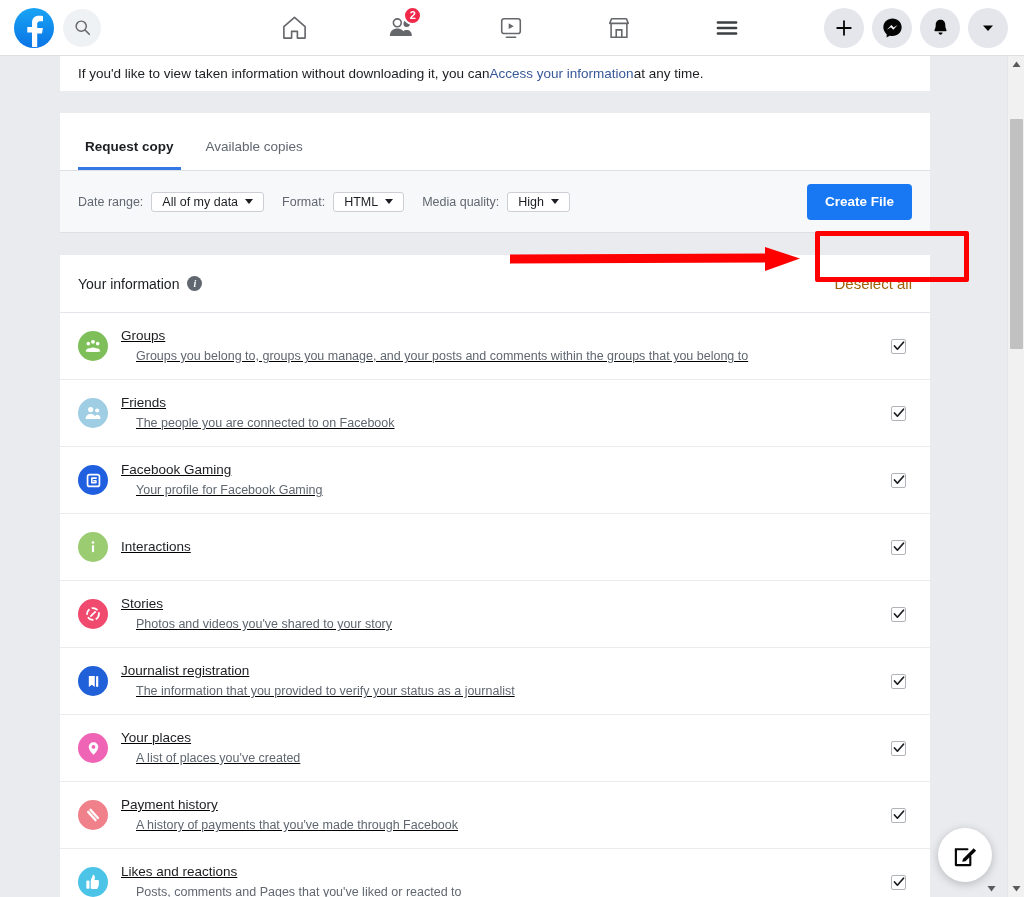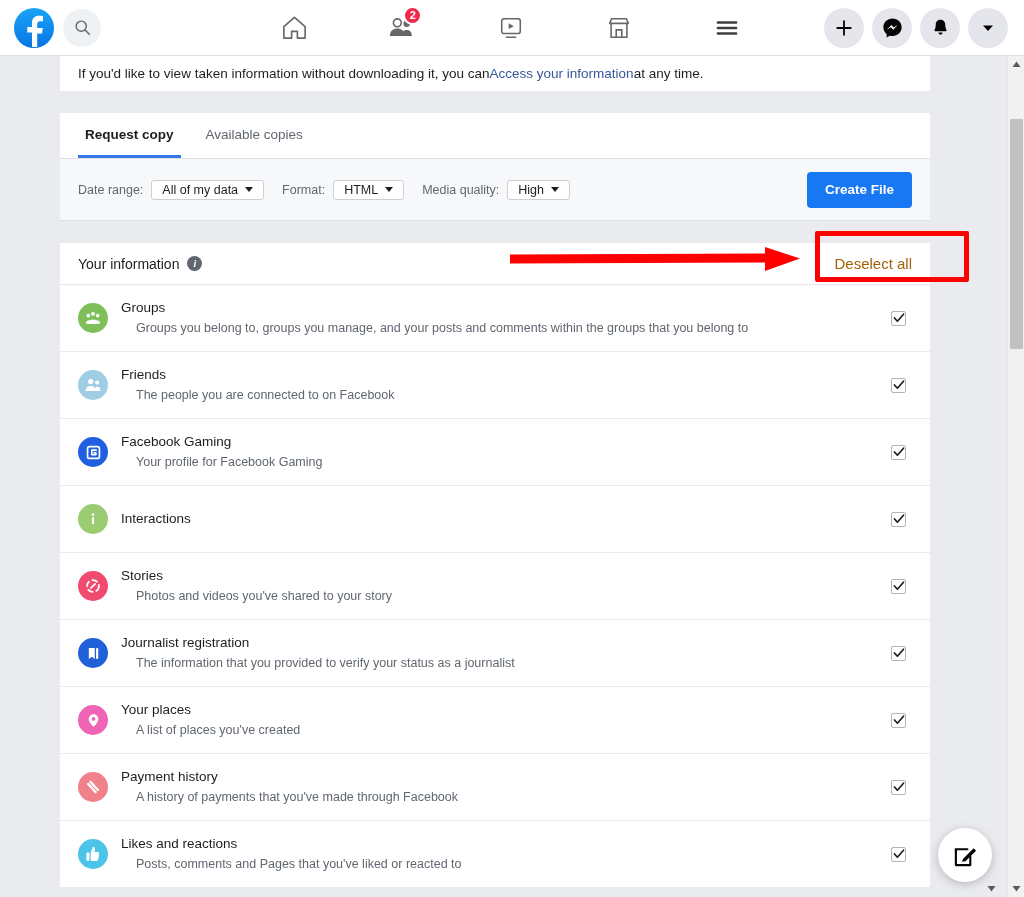--- a/index.html
+++ b/index.html
@@ -98,21 +98,21 @@
   .notice {
     height: 35px; padding: 0 18px;
     display: flex; align-items: center;
     font-size: 13.5px; color: #1c1e21;
   }
   .notice a { color: #385898; text-decoration: none; cursor: pointer; }
 
   .gap { height: 22px; }
 
   .tabsbar {
-    height: 46px; padding: 0 18px;
+    height: 58px; padding: 0 18px;
     display: flex; align-items: flex-end;
     border-bottom: 1px solid #dddfe2;
   }
   .tab {
     height: 45px; padding: 0 7px; margin-right: 18px;
     display: flex; align-items: center;
     font-size: 13.5px; color: #606770; cursor: pointer;
     border-bottom: 3px solid transparent;
   }
   .tab.active {
@@ -145,21 +145,21 @@
   .create-btn {
     margin-left: auto;
     height: 36px; padding: 0 18px;
     background: #1877f2; color: #fff; border: none; border-radius: 4px;
     font-size: 13.5px; font-weight: bold;
     font-family: "Liberation Sans", sans-serif;
     cursor: pointer;
   }
 
   .info-header {
-    height: 42px; padding: 0 18px;
+    height: 58px; padding: 0 18px;
     display: flex; align-items: center;
     border-bottom: 1px solid #e4e6eb;
   }
   .info-title {
     font-size: 14px; color: #1c1e21;
     display: flex; align-items: center; gap: 8px;
   }
   .i-circle {
     width: 15px; height: 15px; border-radius: 50%;
     background: #606770; color: #fff;
@@ -177,21 +177,21 @@
     height: 67px; padding: 0 18px;
     display: flex; align-items: center;
     border-bottom: 1px solid #e9ebee;
   }
   .ricon {
     width: 30px; height: 30px; border-radius: 50%;
     flex: 0 0 30px;
     display: flex; align-items: center; justify-content: center;
     margin-right: 13px;
   }
-  .rtext { flex: 1; min-width: 0; }
+  .rtext { flex: 1; min-width: 0; text-decoration: underline; }
   .rtitle { font-size: 13.5px; color: #1c1e21; line-height: 18px; }
   .rdesc  { font-size: 12.5px; color: #606770; line-height: 18px; margin-top: 2px; margin-left: 15px; }
   .checkbox {
     width: 15px; height: 15px;
     border: 1px solid #b0b3b8; border-radius: 2px;
     background: #fff; margin-right: 6px;
     display: flex; align-items: center; justify-content: center;
     cursor: pointer; flex: 0 0 15px;
   }
 

